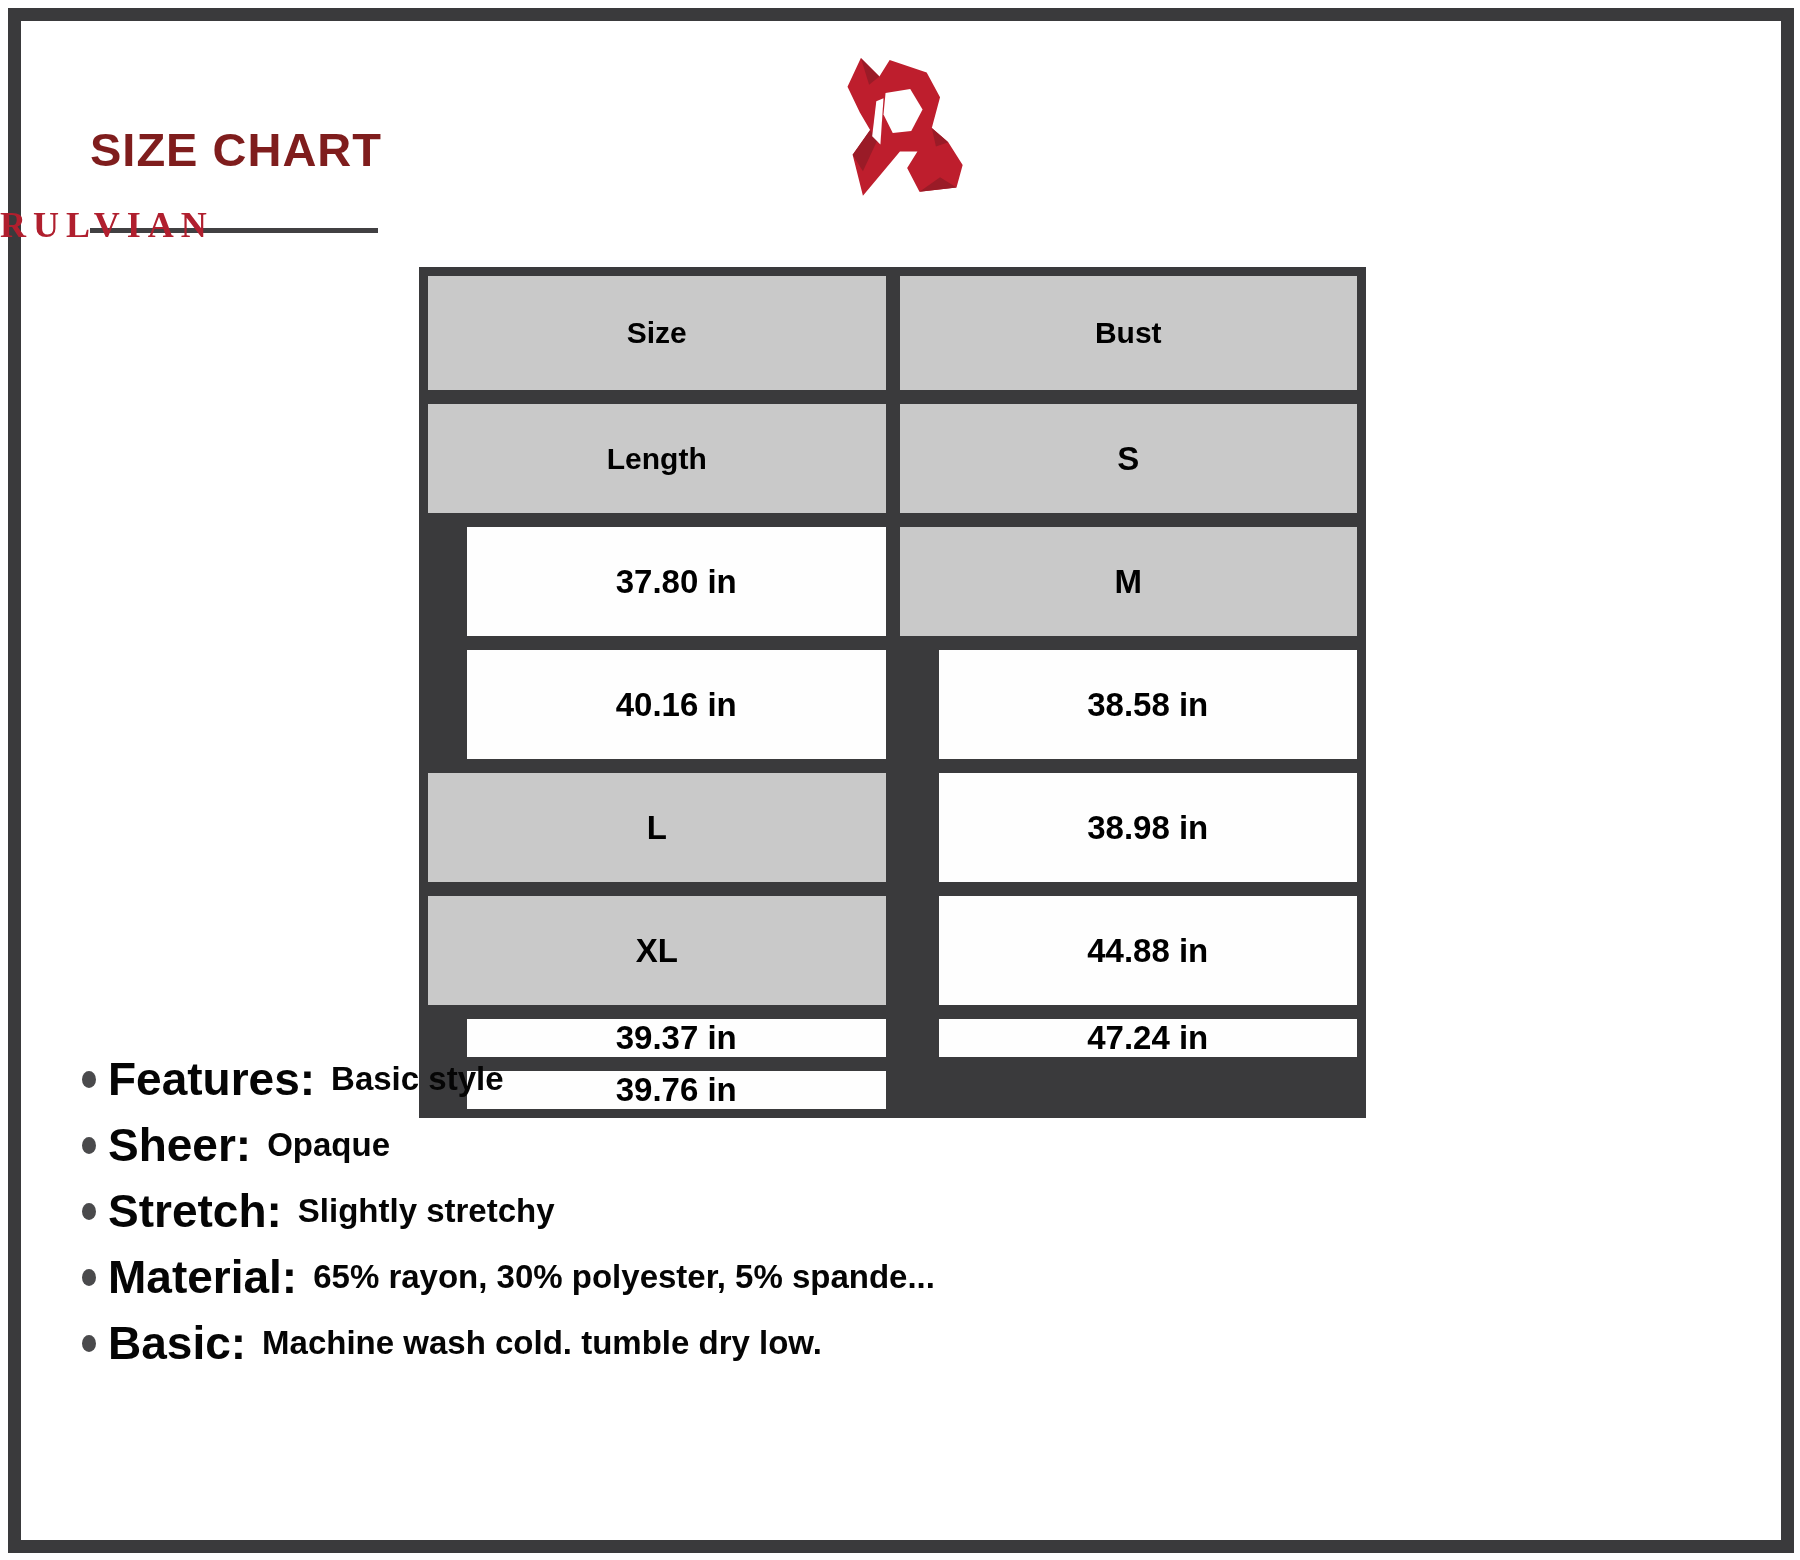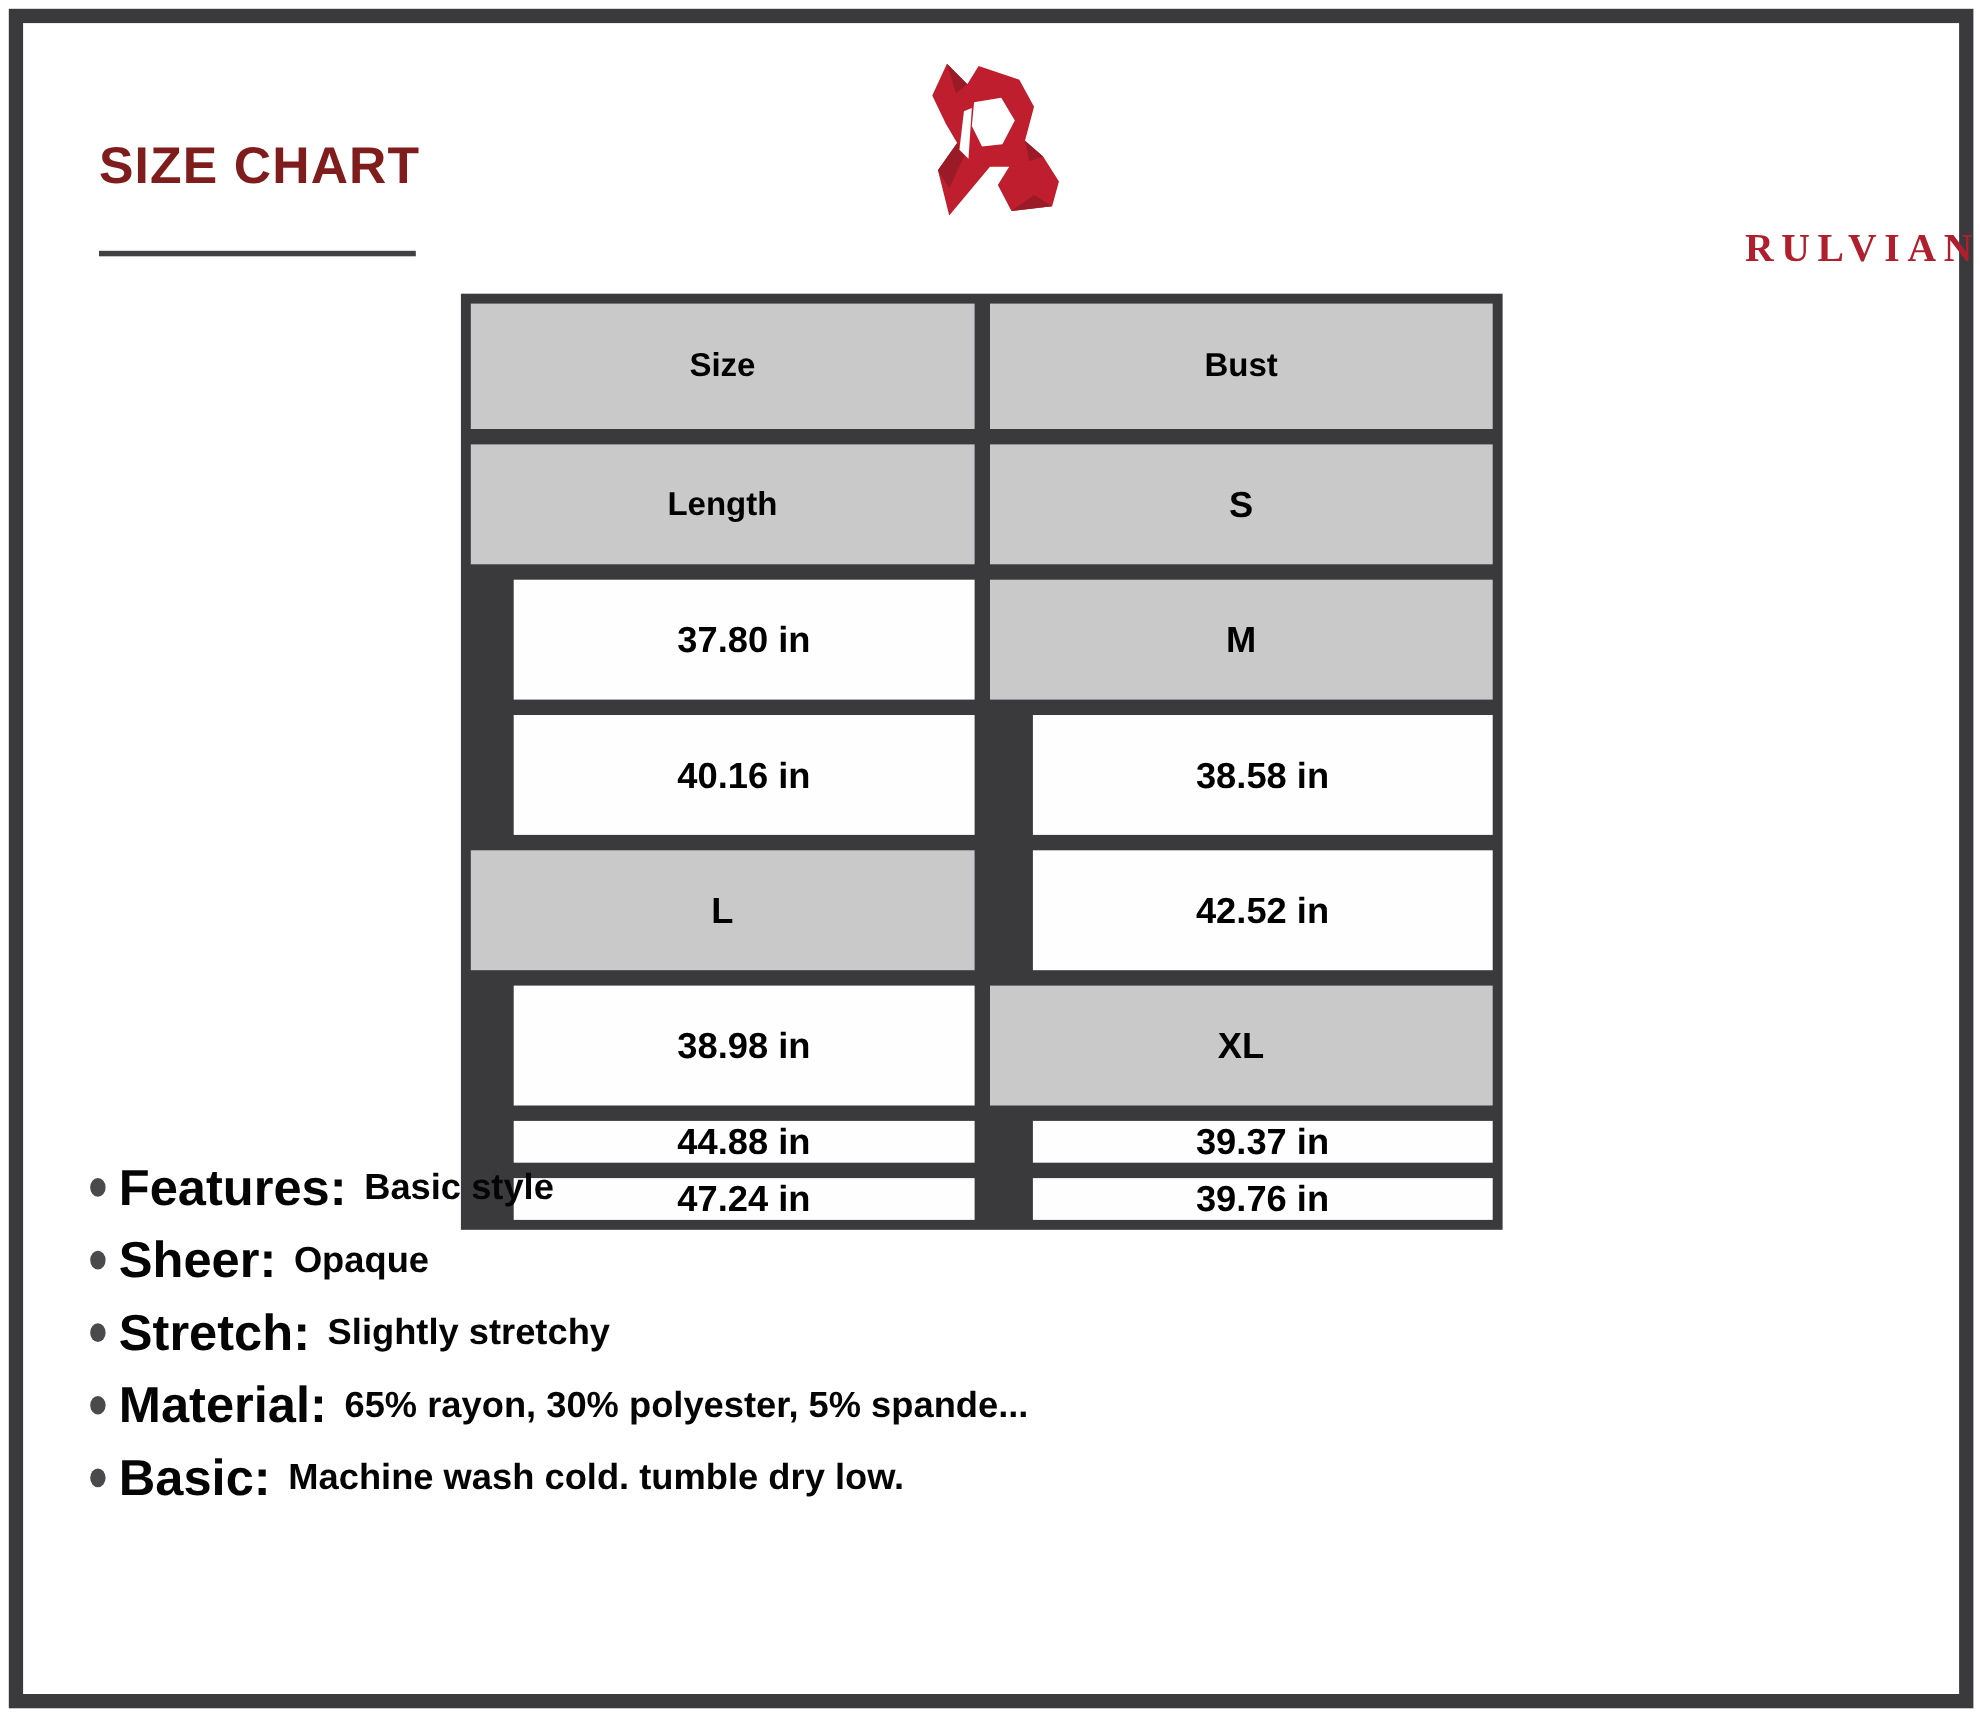--- a/index.html
+++ b/index.html
@@ -34,21 +34,21 @@
   }
   .logo-wrap {
     position: absolute;
     left: 838px; top: 56px;
     width: 128px; height: 146px;
   }
   .brand-name {
     position: absolute;
     left: 0; top: 204px;
     width: 1800px;
-    text-align: right;
+    text-align: left;
     font-family: "Liberation Serif", serif;
     font-size: 36px;
     font-weight: bold;
     letter-spacing: 7px;
     color: #b01f2e;
   }
   .size-table {
     position: absolute;
     left: 419px; top: 267px;
     width: 929px;
@@ -135,21 +135,20 @@
   <div class="cell head">Length</div>
 
   <div class="cell sizecol">S</div>
   <div class="cell data">37.80 in</div>
 
   <div class="cell sizecol">M</div>
   <div class="cell data">40.16 in</div>
   <div class="cell data">38.58 in</div>
 
   <div class="cell sizecol">L</div>
-  <div class="cell data">42.52 in</div>
   <div class="cell data">38.98 in</div>
 
   <div class="cell sizecol">XL</div>
   <div class="cell data">44.88 in</div>
   <div class="cell data">39.37 in</div>
 
   <div class="cell data">47.24 in</div>
   <div class="cell data">39.76 in</div>
 </div>
 

